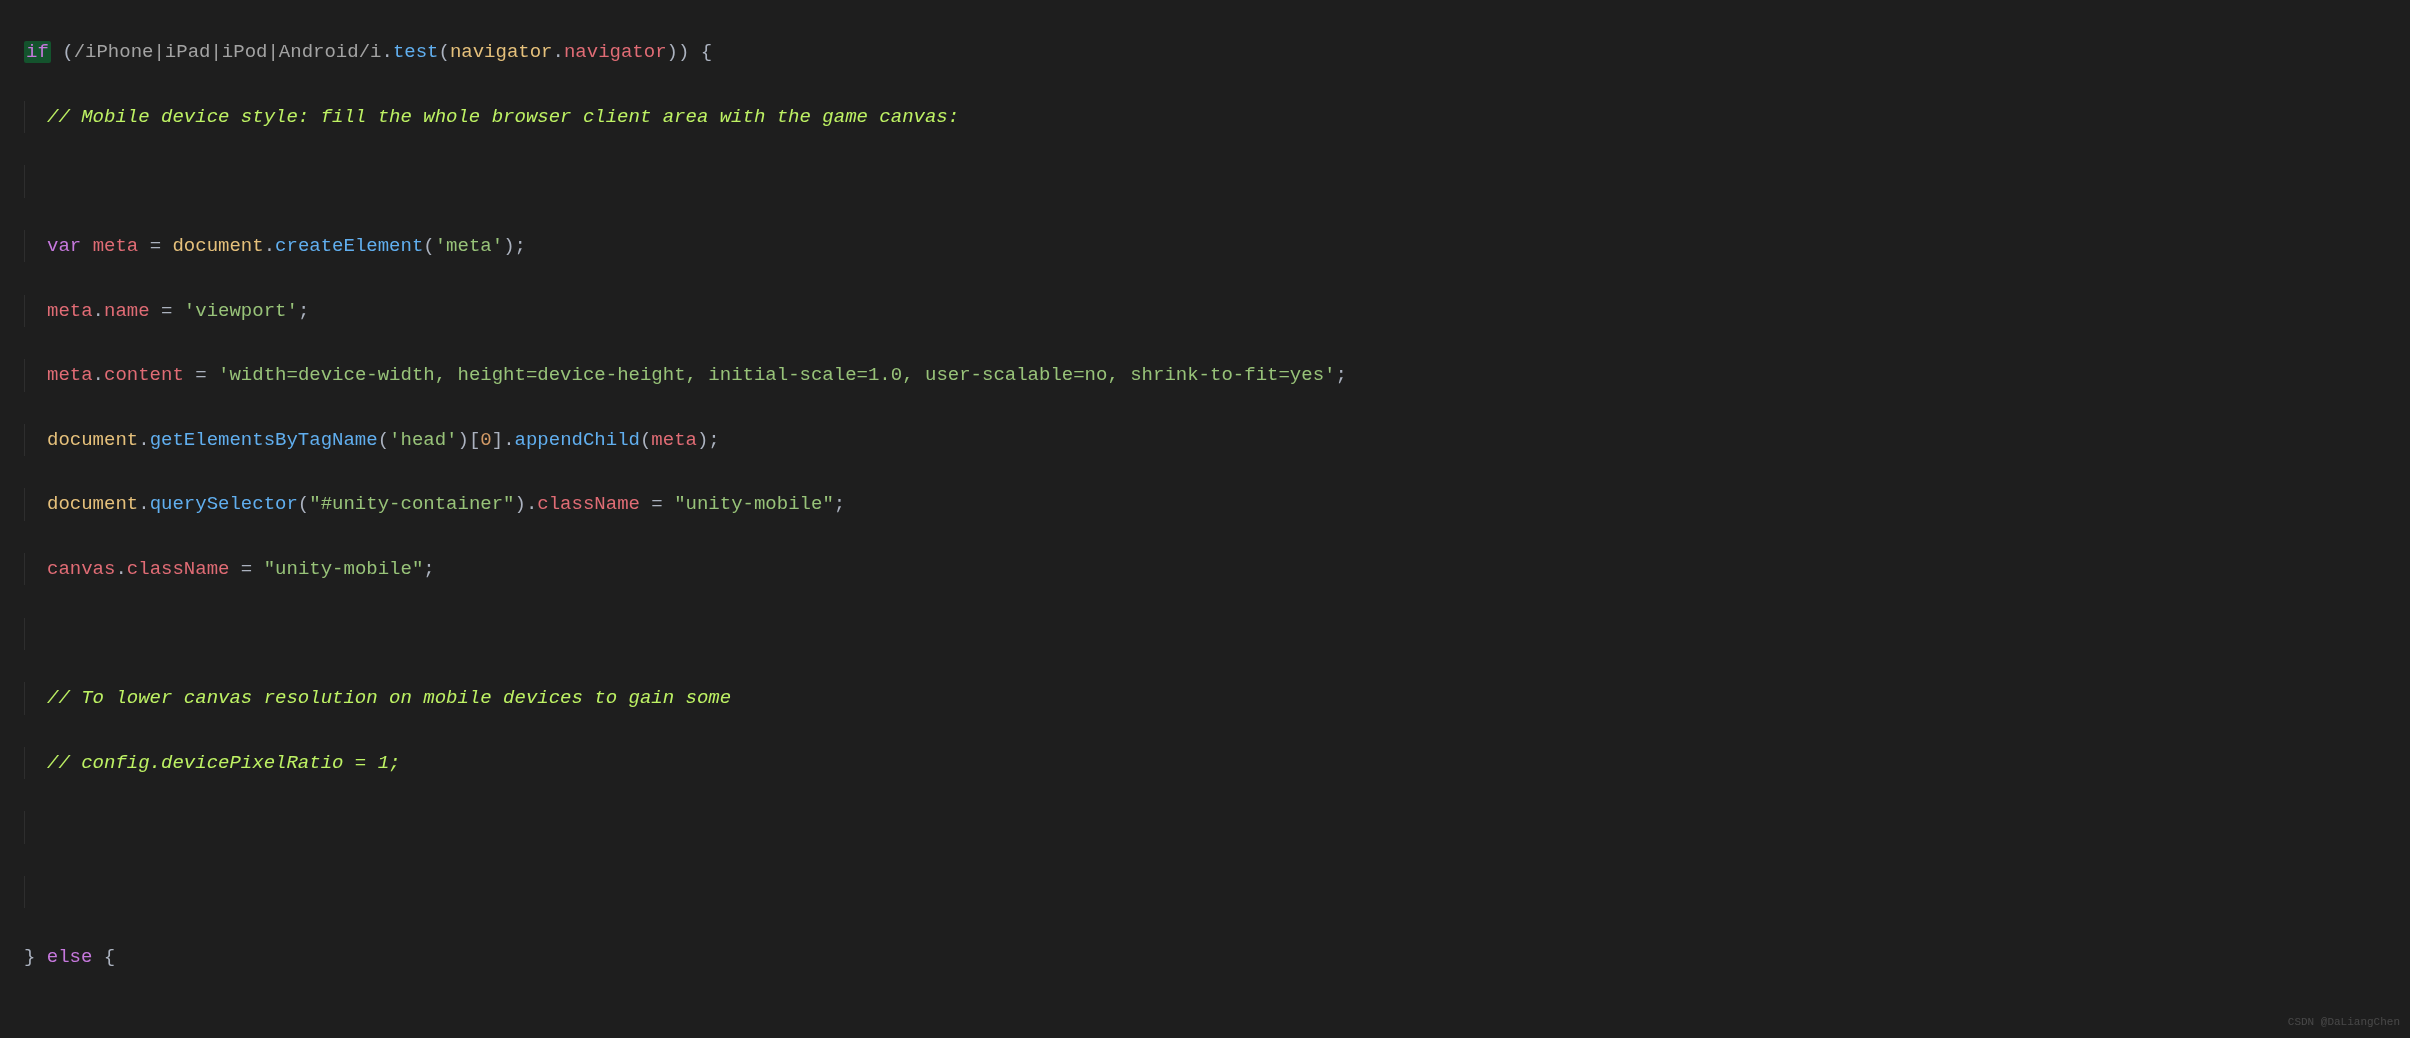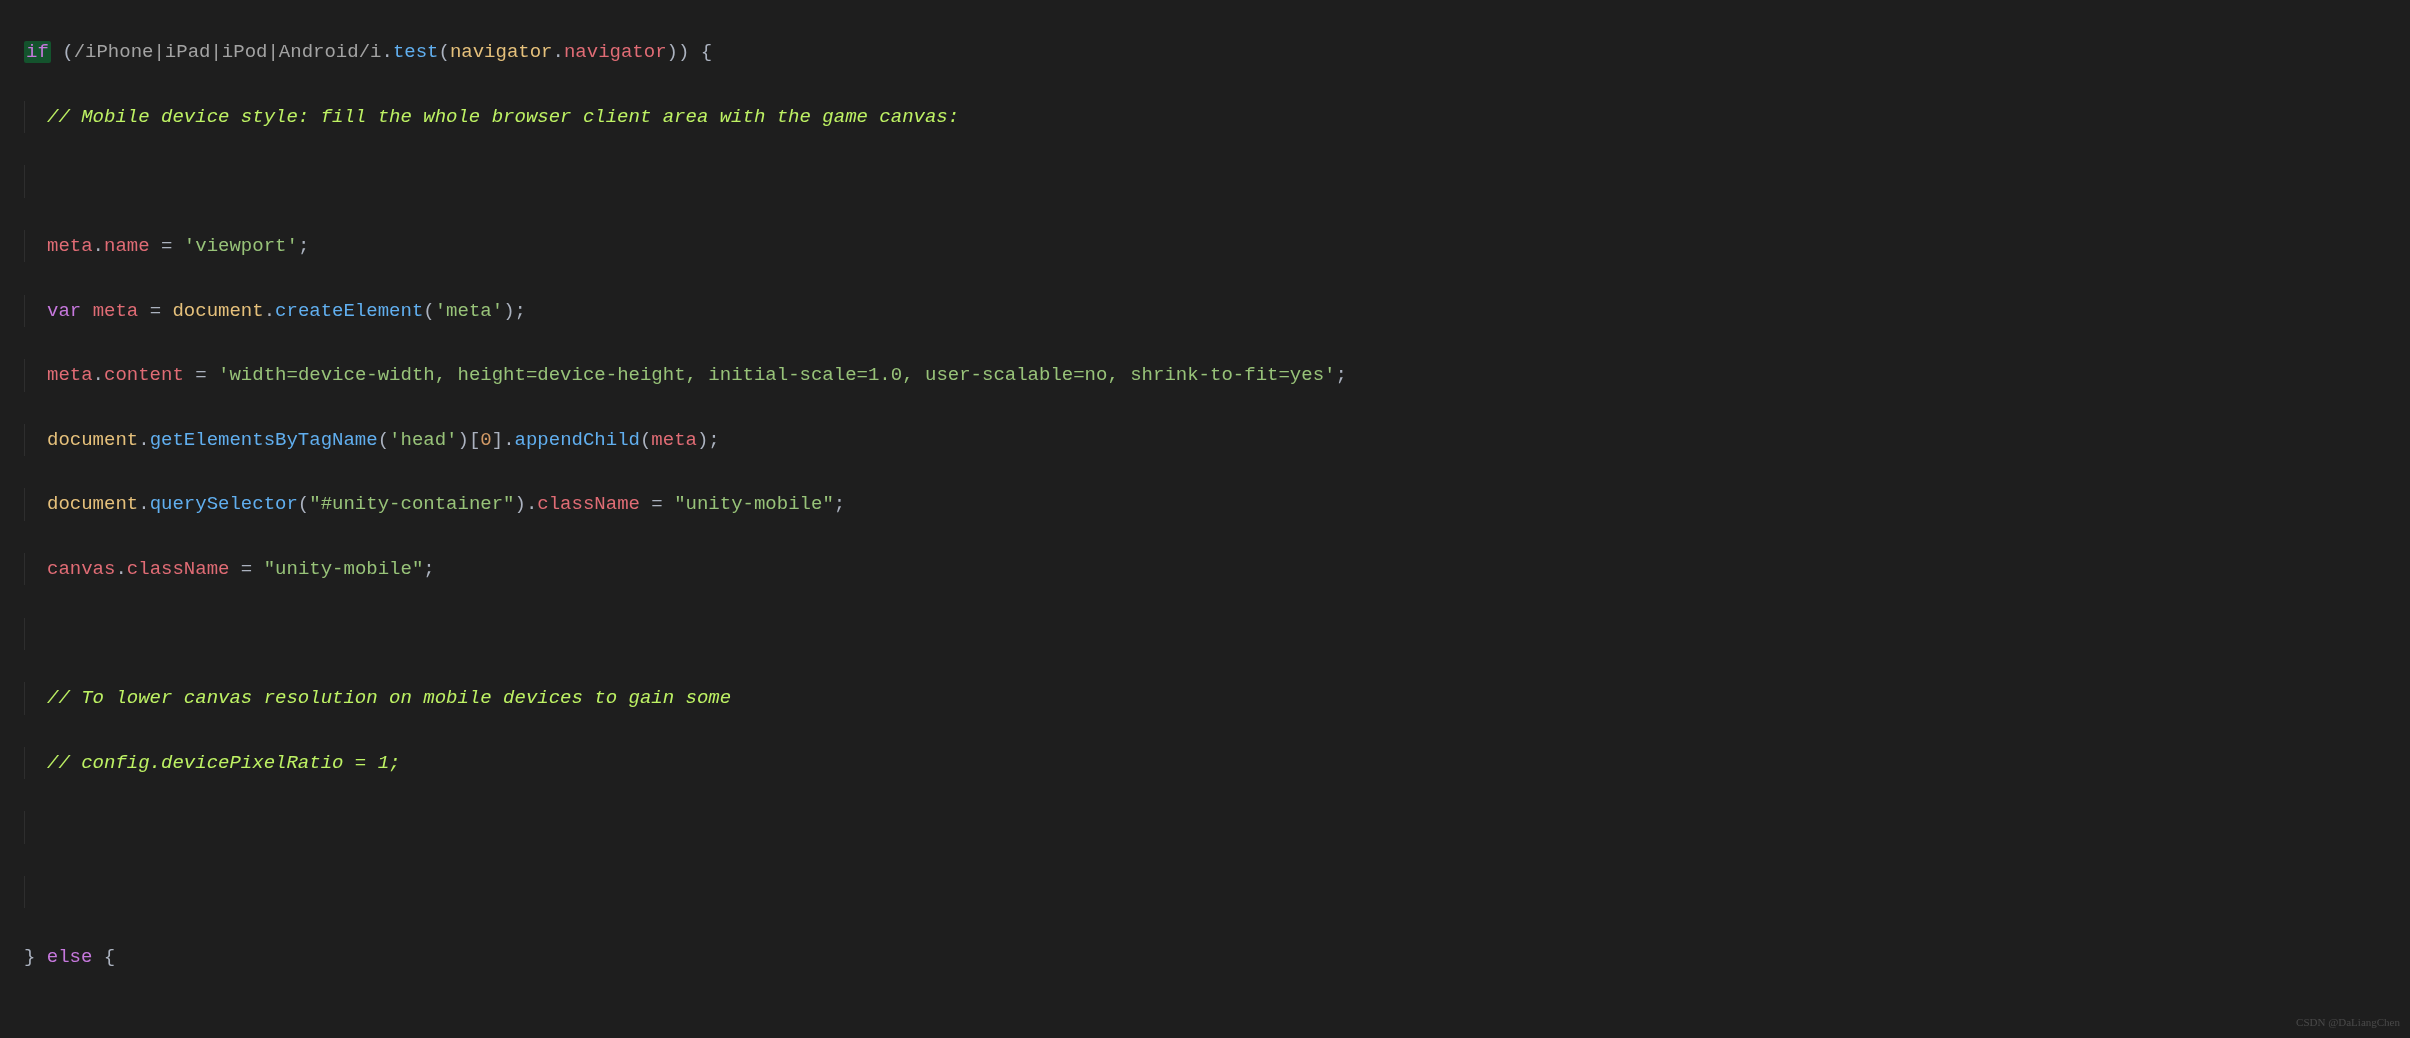--- a/index.html
+++ b/index.html
@@ -41,32 +41,32 @@
     border-left: 1px solid rgba(120,120,120,0.18);
     height: 1.7em;
     vertical-align: top;
   }
   .watermark {
     position: fixed;
     right: 10px;
     bottom: 6px;
     font-size: 11px;
     color: rgba(200,200,200,0.25);
-    font-family: Liberation Serif, serif;
+    font-family: Liberation Mono, monospace;
   }
 </style>
 </head>
 <body>
 
 <div class="editor">
 <span class="line"><span class="hl"><span class="kw">if</span></span><span class="punc"> (</span><span class="reg">/iPhone|iPad|iPod|Android/i</span><span class="dot">.</span><span class="fn">test</span><span class="punc">(</span><span class="var">navigator</span><span class="dot">.</span><span class="prop">navigator</span><span class="punc">))</span><span class="punc"> {</span></span>
 <span class="line"><span class="indent-rule"></span><span class="comment">// Mobile device style: fill the whole browser client area with the game canvas:</span></span>
 <span class="line"><span class="indent-rule"></span></span>
+<span class="line"><span class="indent-rule"></span><span class="kw">var</span><span> </span><span class="prop">meta</span><span class="punc"> = </span><span class="var">document</span><span class="dot">.</span><span class="fn">createElement</span><span class="punc">(</span><span class="str">'meta'</span><span class="punc">);</span></span>
 <span class="line"><span class="indent-rule"></span><span class="prop">meta</span><span class="dot">.</span><span class="prop">name</span><span class="punc"> = </span><span class="str">'viewport'</span><span class="punc">;</span></span>
-<span class="line"><span class="indent-rule"></span><span class="kw">var</span><span> </span><span class="prop">meta</span><span class="punc"> = </span><span class="var">document</span><span class="dot">.</span><span class="fn">createElement</span><span class="punc">(</span><span class="str">'meta'</span><span class="punc">);</span></span>
 <span class="line"><span class="indent-rule"></span><span class="prop">meta</span><span class="dot">.</span><span class="prop">content</span><span class="punc"> = </span><span class="str">'width=device-width, height=device-height, initial-scale=1.0, user-scalable=no, shrink-to-fit=yes'</span><span class="punc">;</span></span>
 <span class="line"><span class="indent-rule"></span><span class="var">document</span><span class="dot">.</span><span class="fn">getElementsByTagName</span><span class="punc">(</span><span class="str">'head'</span><span class="punc">)</span><span class="punc">[</span><span class="num">0</span><span class="punc">]</span><span class="dot">.</span><span class="fn">appendChild</span><span class="punc">(</span><span class="prop">meta</span><span class="punc">);</span></span>
 <span class="line"><span class="indent-rule"></span><span class="var">document</span><span class="dot">.</span><span class="fn">querySelector</span><span class="punc">(</span><span class="str">"#unity-container"</span><span class="punc">)</span><span class="dot">.</span><span class="prop">className</span><span class="punc"> = </span><span class="str">"unity-mobile"</span><span class="punc">;</span></span>
 <span class="line"><span class="indent-rule"></span><span class="prop">canvas</span><span class="dot">.</span><span class="prop">className</span><span class="punc"> = </span><span class="str">"unity-mobile"</span><span class="punc">;</span></span>
 <span class="line"><span class="indent-rule"></span></span>
 <span class="line"><span class="indent-rule"></span><span class="comment">// To lower canvas resolution on mobile devices to gain some</span></span>
 <span class="line"><span class="indent-rule"></span><span class="comment">// config.devicePixelRatio = 1;</span></span>
 <span class="line"><span class="indent-rule"></span></span>
 <span class="line"><span class="indent-rule"></span></span>
 <span class="line"><span class="punc">}</span><span> </span><span class="kw">else</span><span class="punc"> {</span></span>

